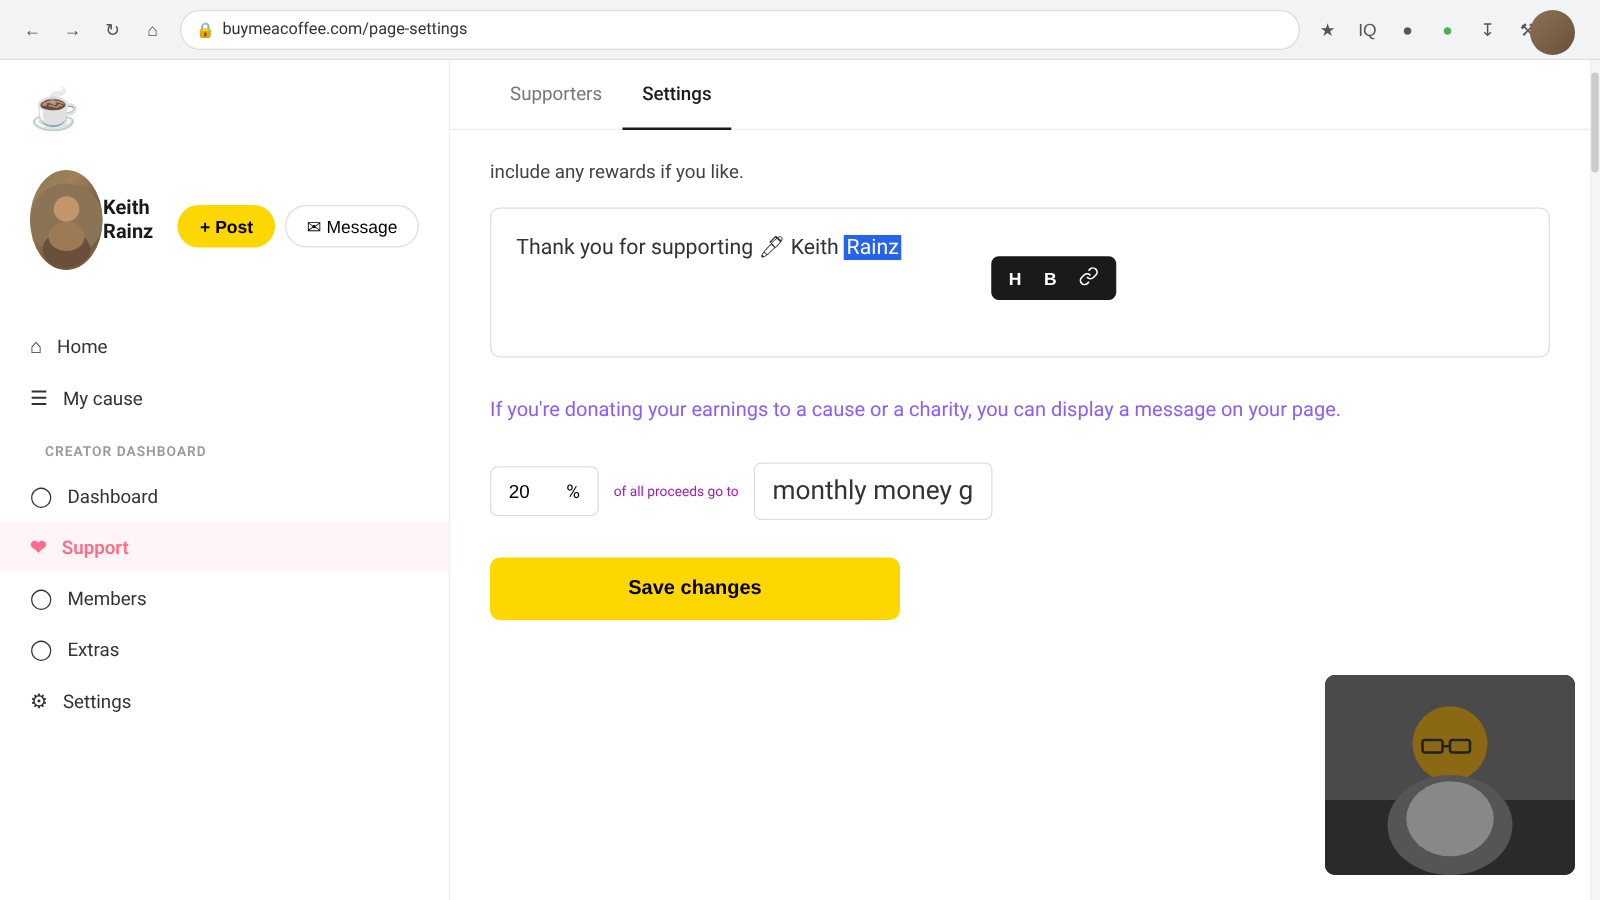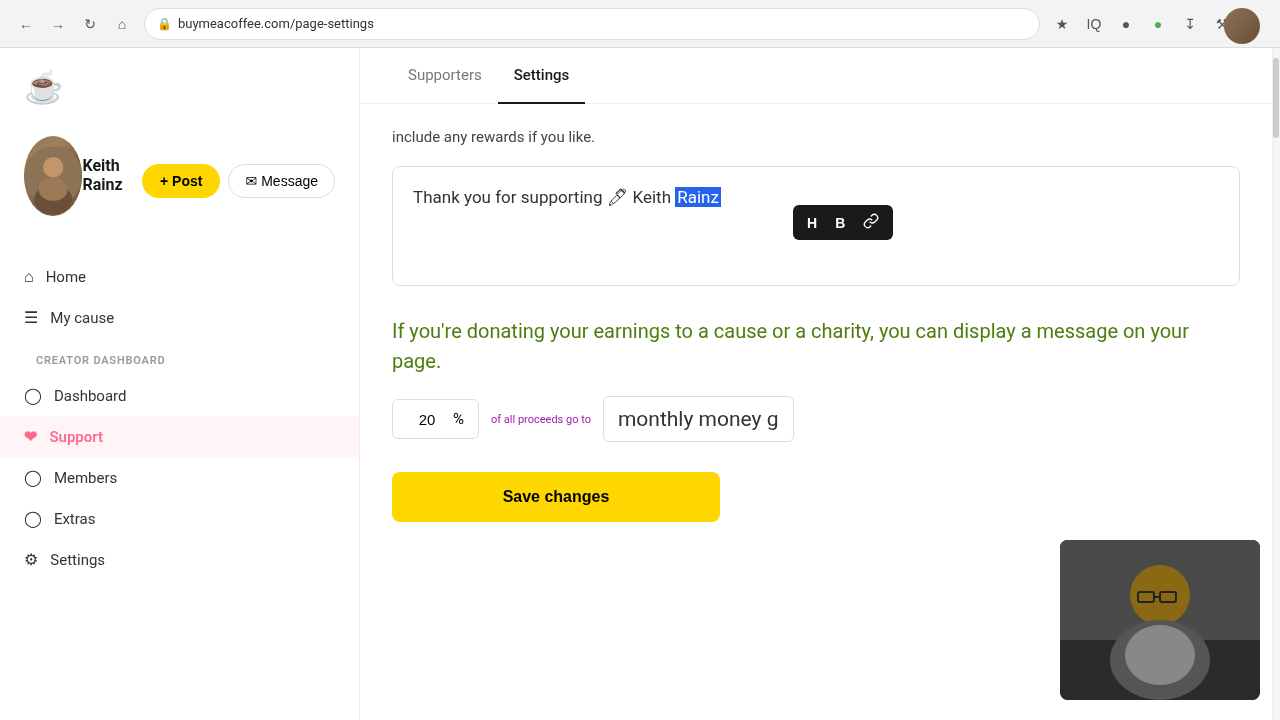--- a/index.html
+++ b/index.html
@@ -316,23 +316,23 @@
       height: 22px;
       background: white;
       border-radius: 50%;
       position: absolute;
       top: 2px;
       right: 2px;
       box-shadow: 0 1px 3px rgba(0,0,0,0.2);
     }
 
     .section-desc {
-      font-size: 20px;
-      color: #4d7c0f;
-      margin-bottom: 20px;
+      font-size: 16px;
+      color: #8b5cf6;
+      margin-bottom: 30px;
       line-height: 1.5;
     }
 
     
     .donation-row {
       display: flex;
       align-items: center;
       gap: 12px;
       margin-bottom: 30px;
     }
@@ -344,21 +344,21 @@
       padding: 10px 14px;
       font-size: 15px;
       gap: 6px;
       background: white;
     }
     .percent-input input {
       width: 40px;
       border: none;
       outline: none;
       font-size: 15px;
-      text-align: center;
+      text-align: left;
     }
     .proceeds-text {
       font-size: 11px;
       color: #a21caf;
     }
     .cause-input {
       border: 1.5px solid #ddd;
       border-radius: 6px;
       padding: 10px 14px;
       font-size: 21px;

